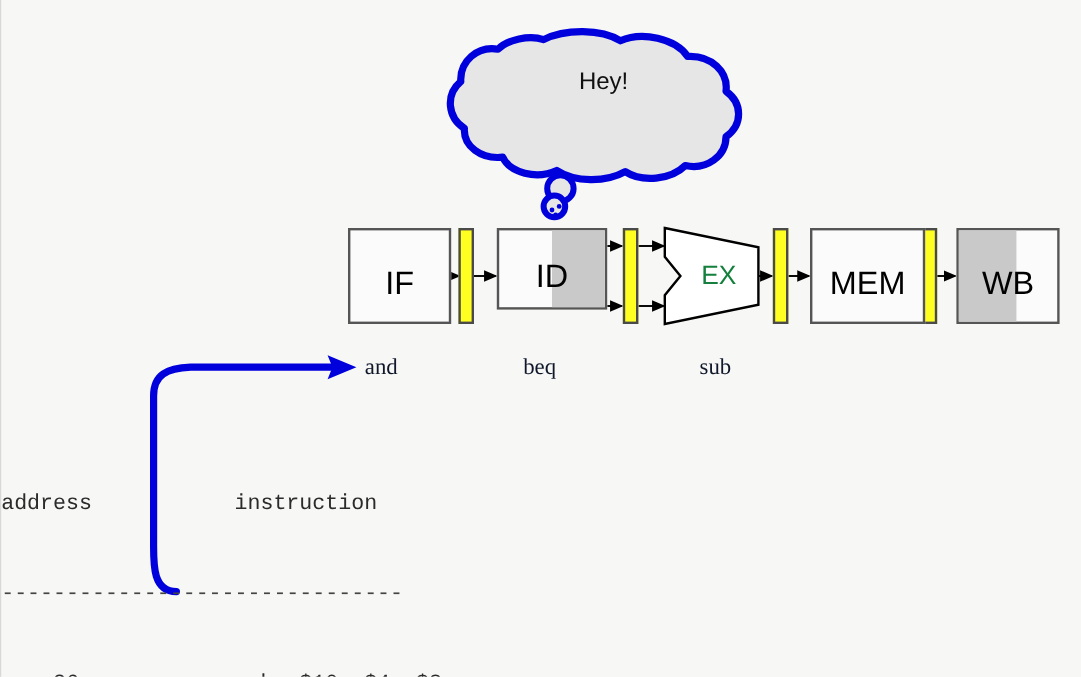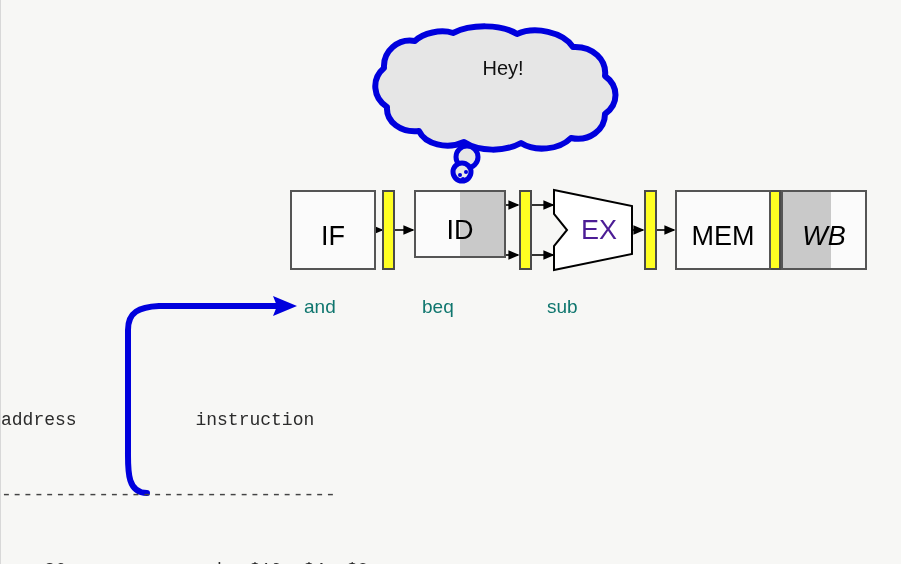--- a/index.html
+++ b/index.html
@@ -75,23 +75,23 @@
     position: absolute;
     box-sizing: border-box;
     background: #ffff22;
     border: 2px solid #4a4a4a;
     z-index: 4;
   }
 
   
   .mono-label {
     position: absolute;
-    font-family: Liberation Sans, sans-serif;
+    font-family: Liberation Serif, serif;
     font-size: 19px;
-    color: #0f766e;
+    color: #0f172a;
     white-space: pre;
     z-index: 4;
   }
 
   
   .listing {
     position: absolute;
     left: 0px;
     top: 358px;
     font-family: "Liberation Mono", "DejaVu Sans Mono", monospace;
@@ -181,35 +181,35 @@
   <div class="stage-box" style="left:289px;top:190px;width:86px;height:80px;">
     <span class="stage-label">IF</span>
   </div>
 
   <div class="stage-box" style="left:413px;top:190px;width:92px;height:68px;">
     <span class="half-gray" style="right:0;width:50%;"></span>
     <span class="stage-label">ID</span>
   </div>
 
   <div style="position:absolute;left:553px;top:190px;width:78px;height:80px;display:flex;align-items:center;justify-content:center;z-index:4;pointer-events:none;">
-    <span style="font-size:27px;color:#4c1d95;margin-left:12px;font-family:'Liberation Sans',sans-serif;">EX</span>
+    <span style="font-size:22px;color:#15803d;margin-left:12px;font-family:'Liberation Sans',sans-serif;">EX</span>
   </div>
 
   <div class="stage-box" style="left:674px;top:190px;width:96px;height:80px;">
     <span class="stage-label">MEM</span>
   </div>
 
-  <div class="stage-box" style="left:780px;top:190px;width:86px;height:80px;font-style:italic;">
+  <div class="stage-box" style="left:796px;top:190px;width:86px;height:80px;">
     <span class="half-gray" style="left:0;width:58%;"></span>
     <span class="stage-label">WB</span>
   </div>
 
   <div class="mono-label" style="left:303px;top:296px;">and</div>
-  <div class="mono-label" style="left:421px;top:296px;">beq</div>
-  <div class="mono-label" style="left:546px;top:296px;">sub</div>
+  <div class="mono-label" style="left:435px;top:296px;">beq</div>
+  <div class="mono-label" style="left:582px;top:296px;">sub</div>
 
   <div class="listing">
     <div>address           instruction</div>
     <div class="rule">-------------------------------</div>
     <div>    36:           sub  $10, $4, $8</div>
     
     
     
     
   </div>

